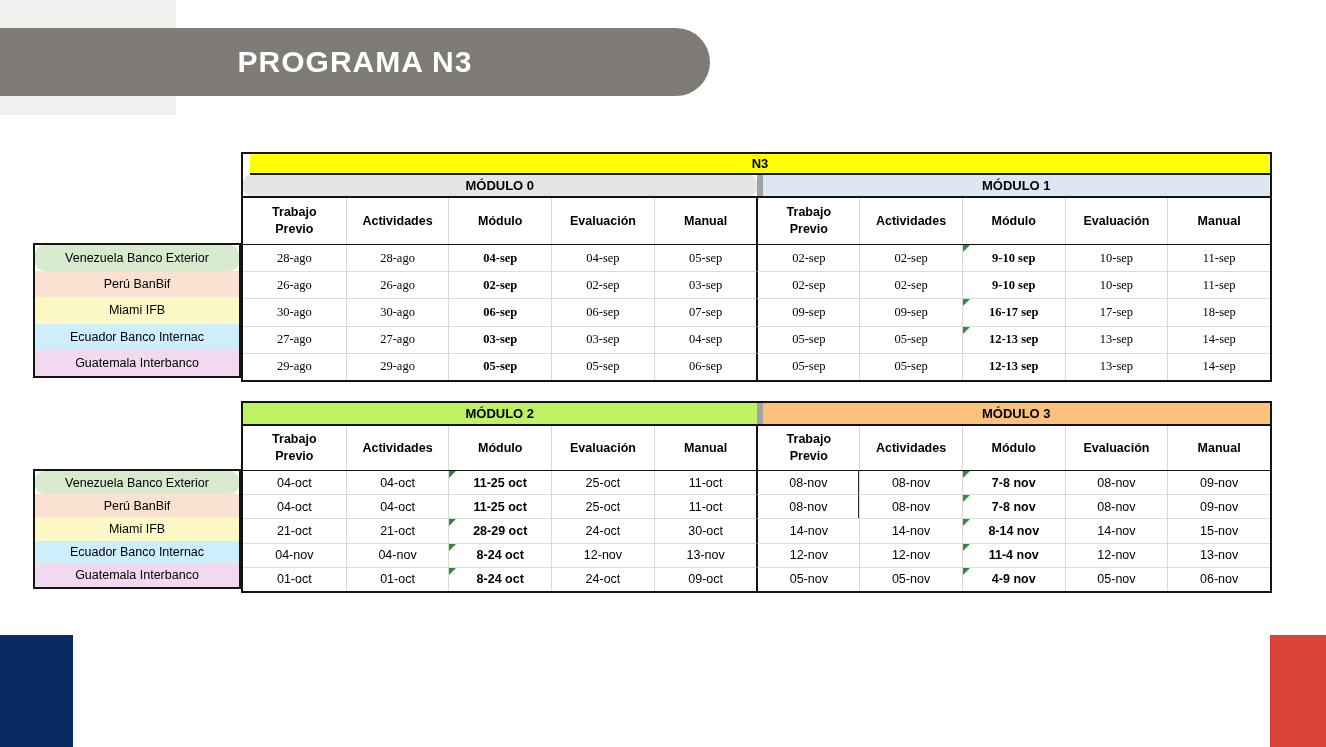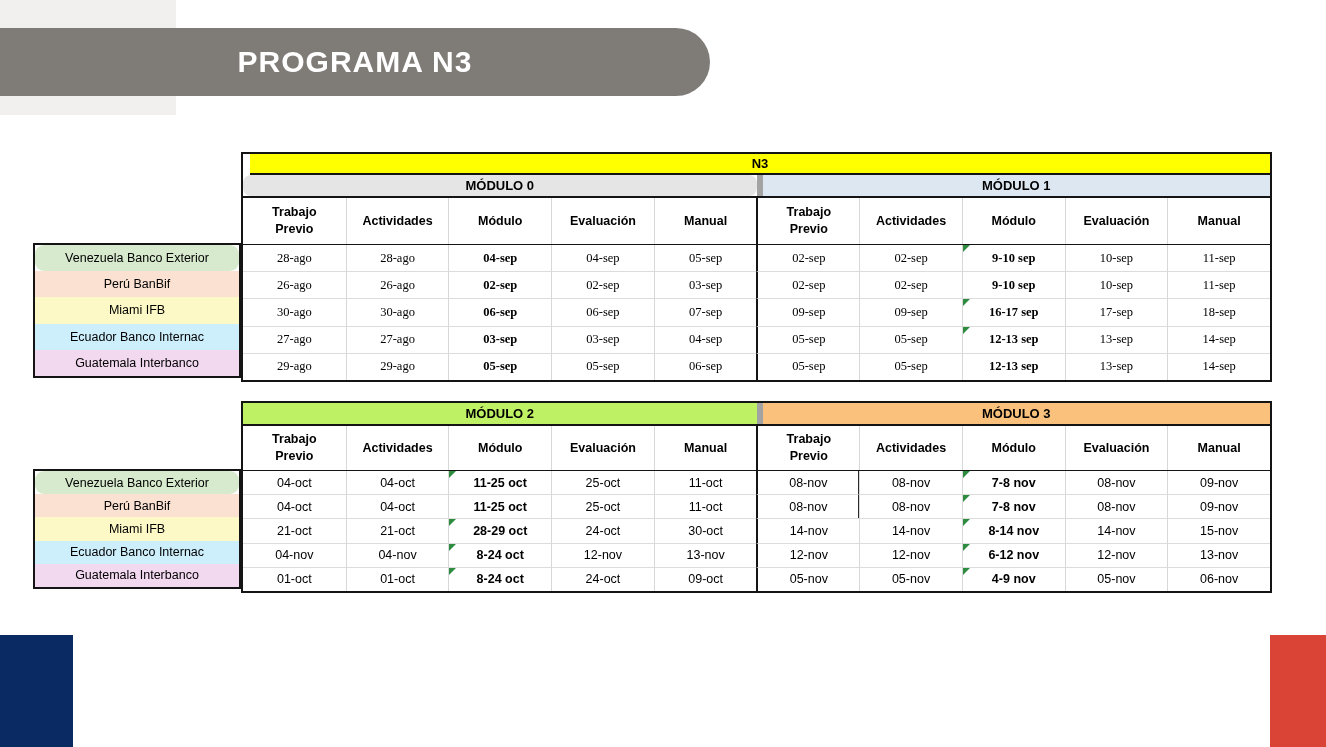--- a/index.html
+++ b/index.html
@@ -225,21 +225,21 @@
       <div class="c">15-nov</div>
     </div>
     <div class="drow">
       <div class="c">04-nov</div>
       <div class="c">04-nov</div>
       <div class="c b m">8-24 oct</div>
       <div class="c">12-nov</div>
       <div class="c">13-nov</div>
       <div class="c">12-nov</div>
       <div class="c">12-nov</div>
-      <div class="c b m">6-12 nov</div>
+      <div class="c b m">11-4 nov</div>
       <div class="c">12-nov</div>
       <div class="c">13-nov</div>
     </div>
     <div class="drow">
       <div class="c">01-oct</div>
       <div class="c">01-oct</div>
       <div class="c b m">8-24 oct</div>
       <div class="c">24-oct</div>
       <div class="c">09-oct</div>
       <div class="c">05-nov</div>

